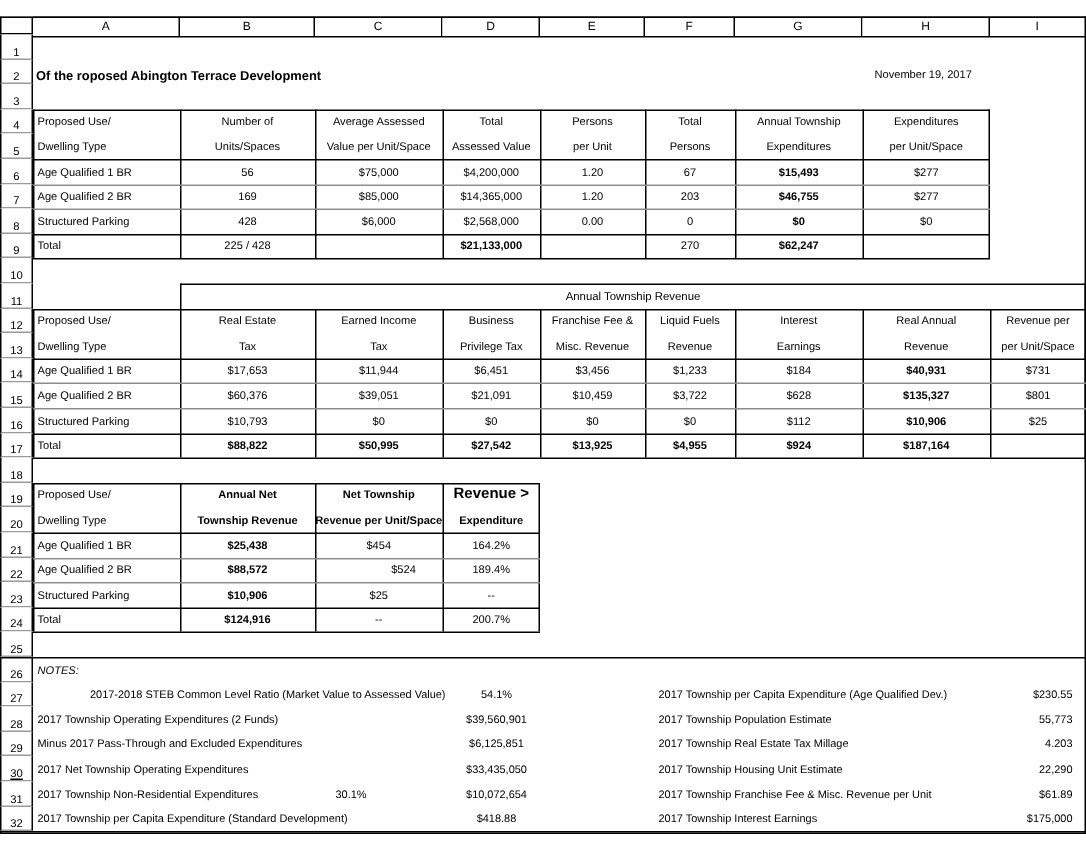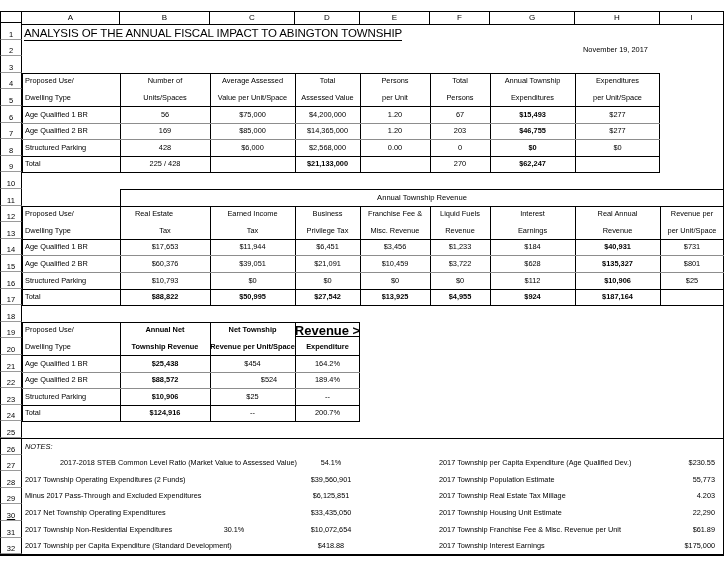--- a/index.html
+++ b/index.html
@@ -184,21 +184,21 @@
       <div class="rowhdr" style="top: 421.4px; height: 16.6px;">25</div>
       <div class="rowhdr" style="top: 438px; height: 16.6px;">26</div>
       <div class="rowhdr" style="top: 454.6px; height: 16.6px;">27</div>
       <div class="rowhdr" style="top: 471.2px; height: 16.6px;">28</div>
       <div class="rowhdr" style="top: 487.8px; height: 16.6px;">29</div>
       <div class="rowhdr" style="top: 504.4px; height: 16.6px; text-decoration: underline;">30</div>
       <div class="rowhdr" style="top: 521px; height: 16.6px;">31</div>
       <div class="rowhdr" style="top: 537.6px; height: 16.6px;">32</div>
     </div>
 
-  <div class="title" style="left:24px; top:26px;">ANALYSIS OF THE ANNUAL FISCAL IMPACT TO ABINGTON TOWNSHIP</div>
+  <div class="subtitle" style="left:24px; top:44px;">Of the roposed Abington Terrace Development</div>
   <div class="datetxt" style="left:583px; top:45px;">November 19, 2017</div>
 
   <div id="t1">
       <div class="cell l" style="left: 22px; top: 72.8px; width: 98px; height: 16.6px; font-size: 7.4px;">Proposed Use/</div>
       <div class="cell l" style="left: 22px; top: 89.4px; width: 98px; height: 16.6px; font-size: 7.4px;">Dwelling Type</div>
       <div class="cell c" style="left: 120px; top: 72.8px; width: 90px; height: 16.6px; font-size: 7.4px;">Number of</div>
       <div class="cell c" style="left: 120px; top: 89.4px; width: 90px; height: 16.6px; font-size: 7.4px;">Units/Spaces</div>
       <div class="cell c" style="left: 210px; top: 72.8px; width: 85px; height: 16.6px; font-size: 7.4px;">Average Assessed</div>
       <div class="cell c" style="left: 210px; top: 89.4px; width: 85px; height: 16.6px; font-size: 7.4px;">Value per Unit/Space</div>
       <div class="cell c" style="left: 295px; top: 72.8px; width: 65px; height: 16.6px; font-size: 7.4px;">Total</div>
@@ -257,21 +257,21 @@
       <div class="boxline" style="left: 22px; top: 106px; width: 638px; height: 1px;"></div>
       <div class="boxline-gray" style="left: 22px; top: 122.6px; width: 638px; height: 1px;"></div>
       <div class="boxline-gray" style="left: 22px; top: 139.2px; width: 638px; height: 1px;"></div>
       <div class="boxline" style="left: 22px; top: 155.8px; width: 638px; height: 1px;"></div>
     </div>
 
   <div id="t2">
       <div class="cell c" style="left: 120px; top: 189px; width: 604px; height: 16.6px; font-size: 7.6px;">Annual Township Revenue</div>
       <div class="cell l" style="left: 22px; top: 205.6px; width: 98px; height: 16.6px; font-size: 7.4px;">Proposed Use/</div>
       <div class="cell l" style="left: 22px; top: 222.2px; width: 98px; height: 16.6px; font-size: 7.4px;">Dwelling Type</div>
-      <div class="cell c" style="left: 109px; top: 205.6px; width: 90px; height: 16.6px; font-size: 7.4px;">Real Estate</div>
+      <div class="cell c" style="left: 120px; top: 205.6px; width: 90px; height: 16.6px; font-size: 7.4px;">Real Estate</div>
       <div class="cell c" style="left: 120px; top: 222.2px; width: 90px; height: 16.6px; font-size: 7.4px;">Tax</div>
       <div class="cell c" style="left: 210px; top: 205.6px; width: 85px; height: 16.6px; font-size: 7.4px;">Earned Income</div>
       <div class="cell c" style="left: 210px; top: 222.2px; width: 85px; height: 16.6px; font-size: 7.4px;">Tax</div>
       <div class="cell c" style="left: 295px; top: 205.6px; width: 65px; height: 16.6px; font-size: 7.4px;">Business</div>
       <div class="cell c" style="left: 295px; top: 222.2px; width: 65px; height: 16.6px; font-size: 7.4px;">Privilege Tax</div>
       <div class="cell c" style="left: 360px; top: 205.6px; width: 70px; height: 16.6px; font-size: 7.4px;">Franchise Fee &amp;</div>
       <div class="cell c" style="left: 360px; top: 222.2px; width: 70px; height: 16.6px; font-size: 7.4px;">Misc. Revenue</div>
       <div class="cell c" style="left: 430px; top: 205.6px; width: 60px; height: 16.6px; font-size: 7.4px;">Liquid Fuels</div>
       <div class="cell c" style="left: 430px; top: 222.2px; width: 60px; height: 16.6px; font-size: 7.4px;">Revenue</div>
       <div class="cell c" style="left: 490px; top: 205.6px; width: 85px; height: 16.6px; font-size: 7.4px;">Interest</div>
@@ -335,21 +335,21 @@
       <div class="boxline" style="left: 22px; top: 288.6px; width: 702px; height: 1px;"></div>
     </div>
 
   <div id="t3">
       <div class="cell l" style="left: 22px; top: 321.8px; width: 98px; height: 16.6px; font-size: 7.4px;">Proposed Use/</div>
       <div class="cell l" style="left: 22px; top: 338.4px; width: 98px; height: 16.6px; font-size: 7.4px;">Dwelling Type</div>
       <div class="cell c b" style="left: 120px; top: 321.8px; width: 90px; height: 16.6px; font-size: 7.4px;">Annual Net</div>
       <div class="cell c b" style="left: 120px; top: 338.4px; width: 90px; height: 16.6px; font-size: 7.4px;">Township Revenue</div>
       <div class="cell c b" style="left: 210px; top: 321.8px; width: 85px; height: 16.6px; font-size: 7.4px; text-align: right;">Net Township</div>
       <div class="cell c b" style="left: 210px; top: 338.4px; width: 85px; height: 16.6px; font-size: 7.4px;">Revenue per Unit/Space</div>
-      <div class="cell c b" style="left: 295px; top: 321.8px; width: 65px; height: 16.6px; font-size: 13px; text-decoration: underline;">Revenue &gt;</div>
+      <div class="cell c b" style="left: 295px; top: 321.8px; width: 65px; height: 16.6px; font-size: 10px;">Revenue &gt;</div>
       <div class="cell c b" style="left: 295px; top: 338.4px; width: 65px; height: 16.6px; font-size: 7.4px;">Expenditure</div>
       <div class="cell l" style="left: 22px; top: 355px; width: 98px; height: 16.6px; font-size: 7.4px;">Age Qualified 1 BR</div>
       <div class="cell c b" style="left: 120px; top: 355px; width: 90px; height: 16.6px; font-size: 7.4px;">$25,438</div>
       <div class="cell c" style="left: 210px; top: 355px; width: 85px; height: 16.6px; font-size: 7.4px;">$454</div>
       <div class="cell c" style="left: 295px; top: 355px; width: 65px; height: 16.6px; font-size: 7.4px;">164.2%</div>
       <div class="cell l" style="left: 22px; top: 371.6px; width: 98px; height: 16.6px; font-size: 7.4px;">Age Qualified 2 BR</div>
       <div class="cell c b" style="left: 120px; top: 371.6px; width: 90px; height: 16.6px; font-size: 7.4px;">$88,572</div>
       <div class="cell c" style="left: 210px; top: 371.6px; width: 85px; height: 16.6px; font-size: 7.4px; padding-left: 36px;">$524</div>
       <div class="cell c" style="left: 295px; top: 371.6px; width: 65px; height: 16.6px; font-size: 7.4px;">189.4%</div>
       <div class="cell l" style="left: 22px; top: 388.2px; width: 98px; height: 16.6px; font-size: 7.4px;">Structured Parking</div>

